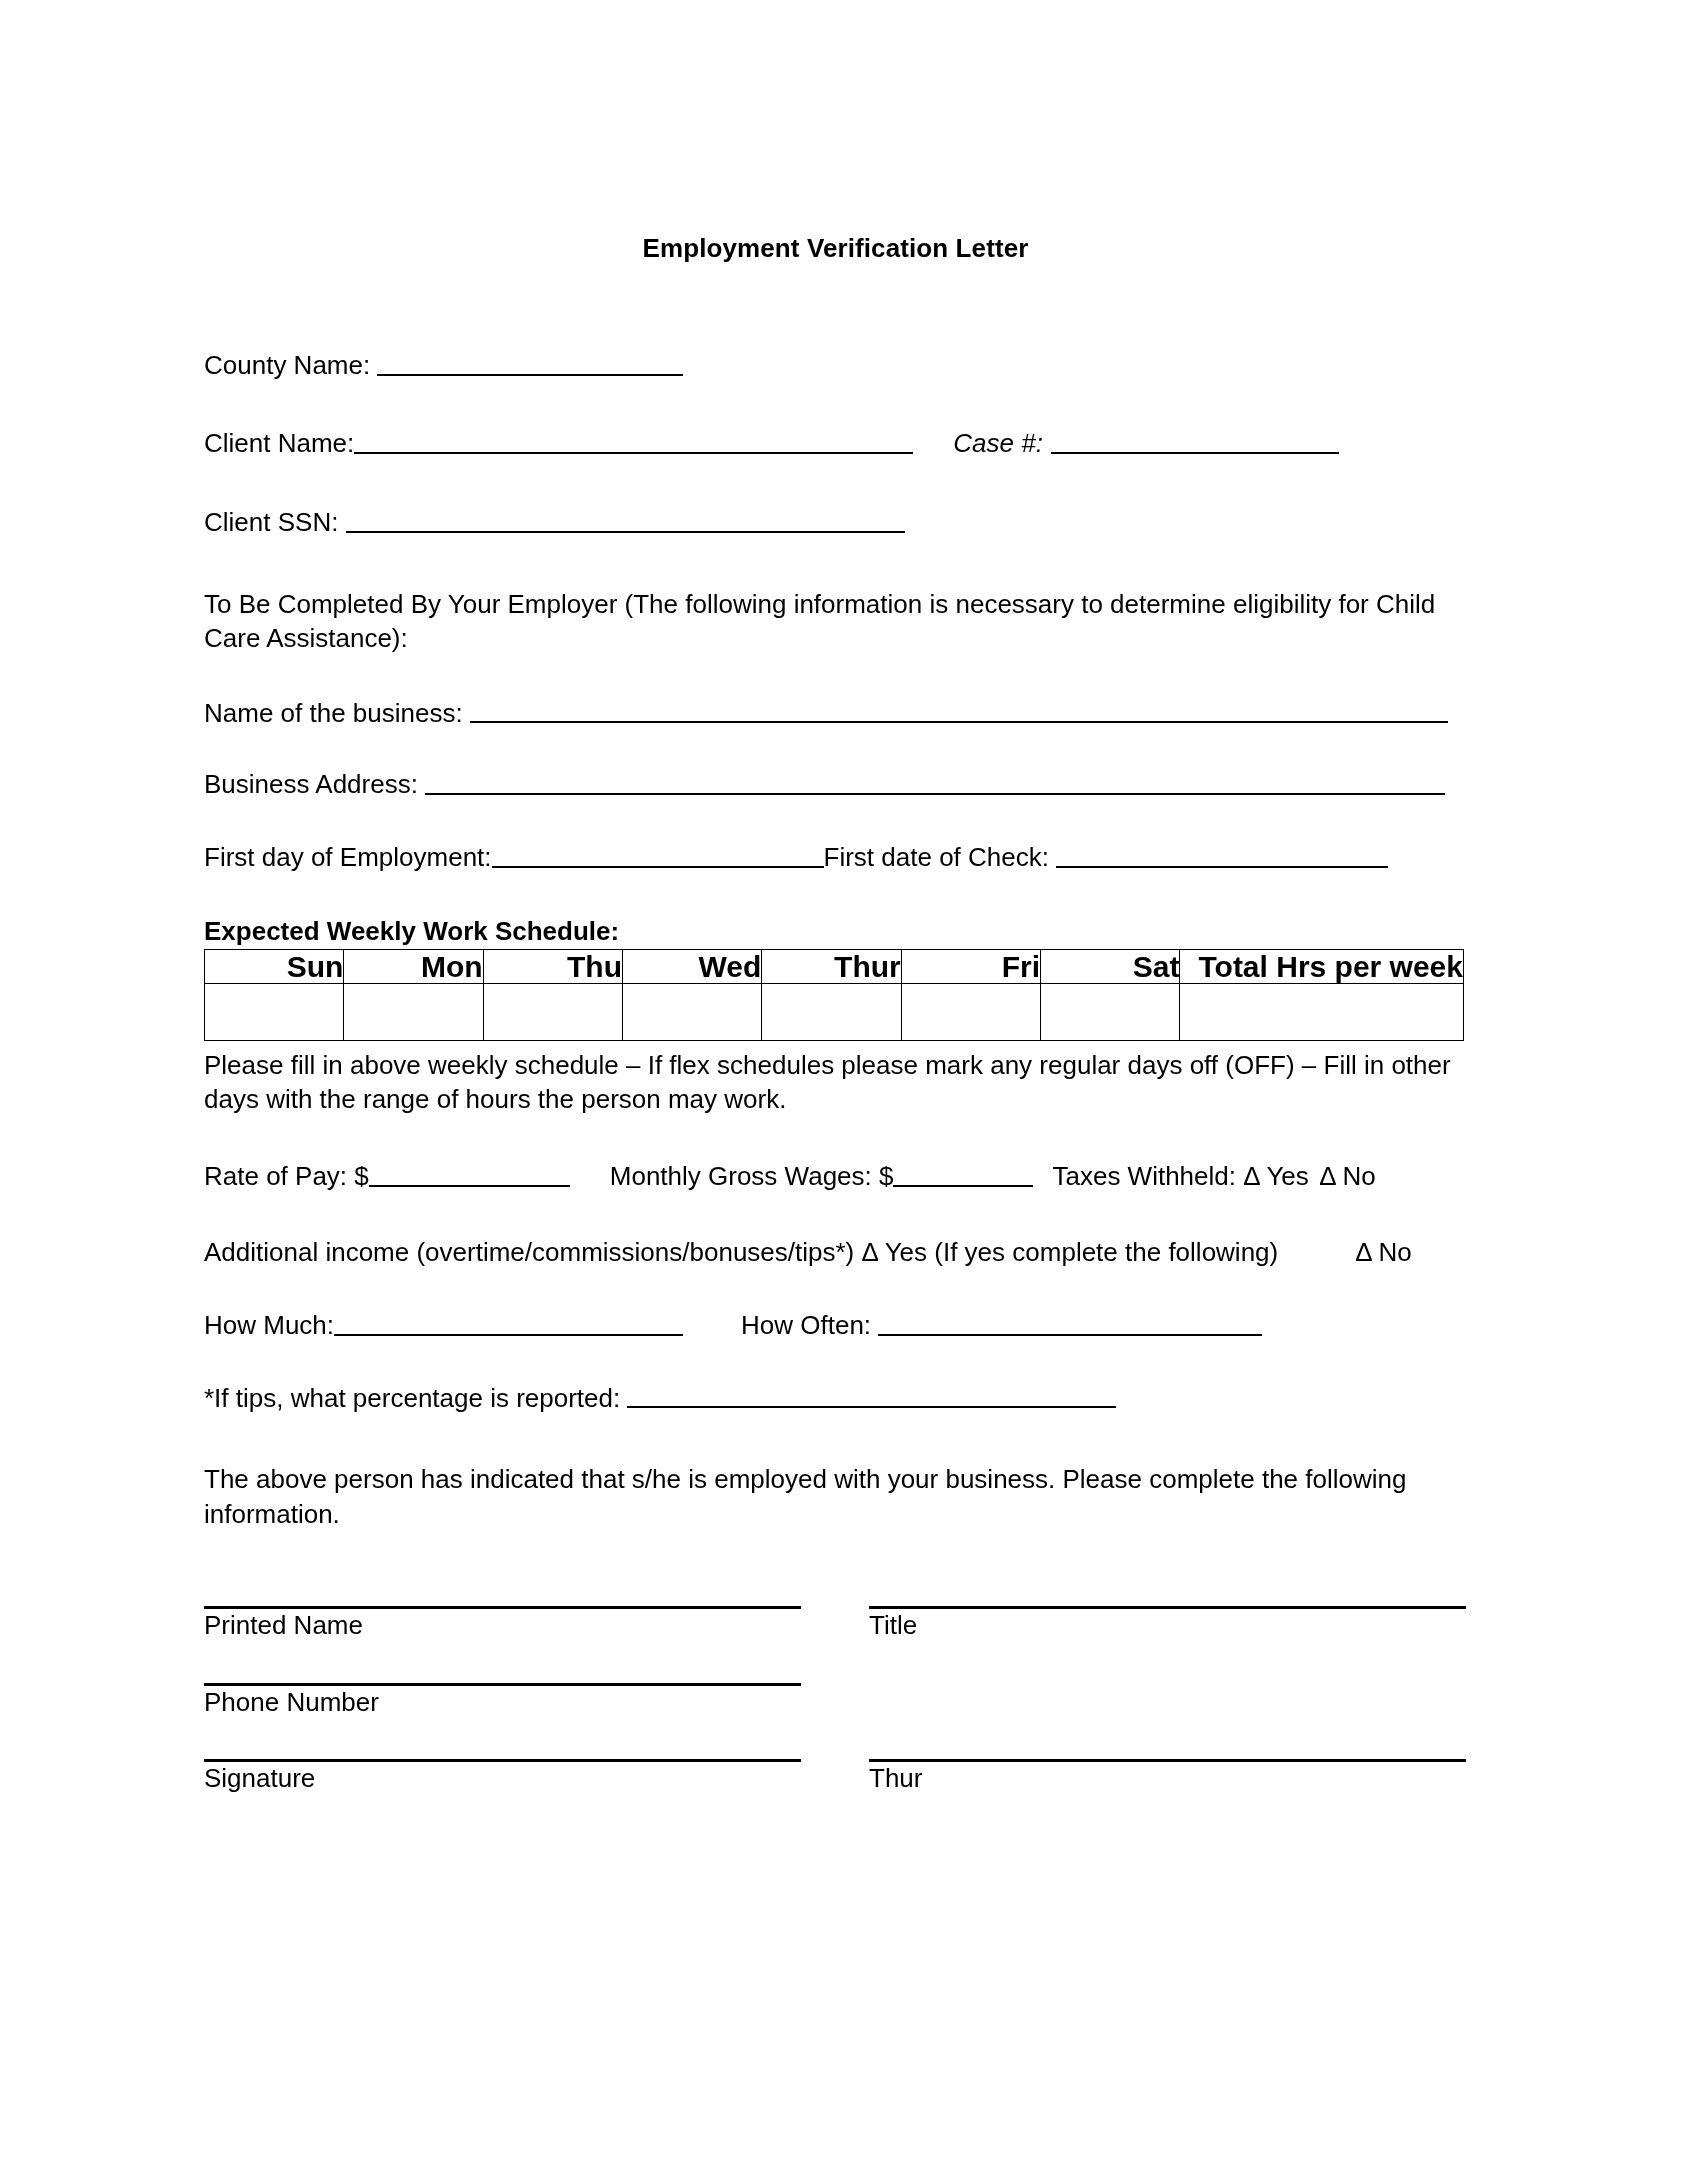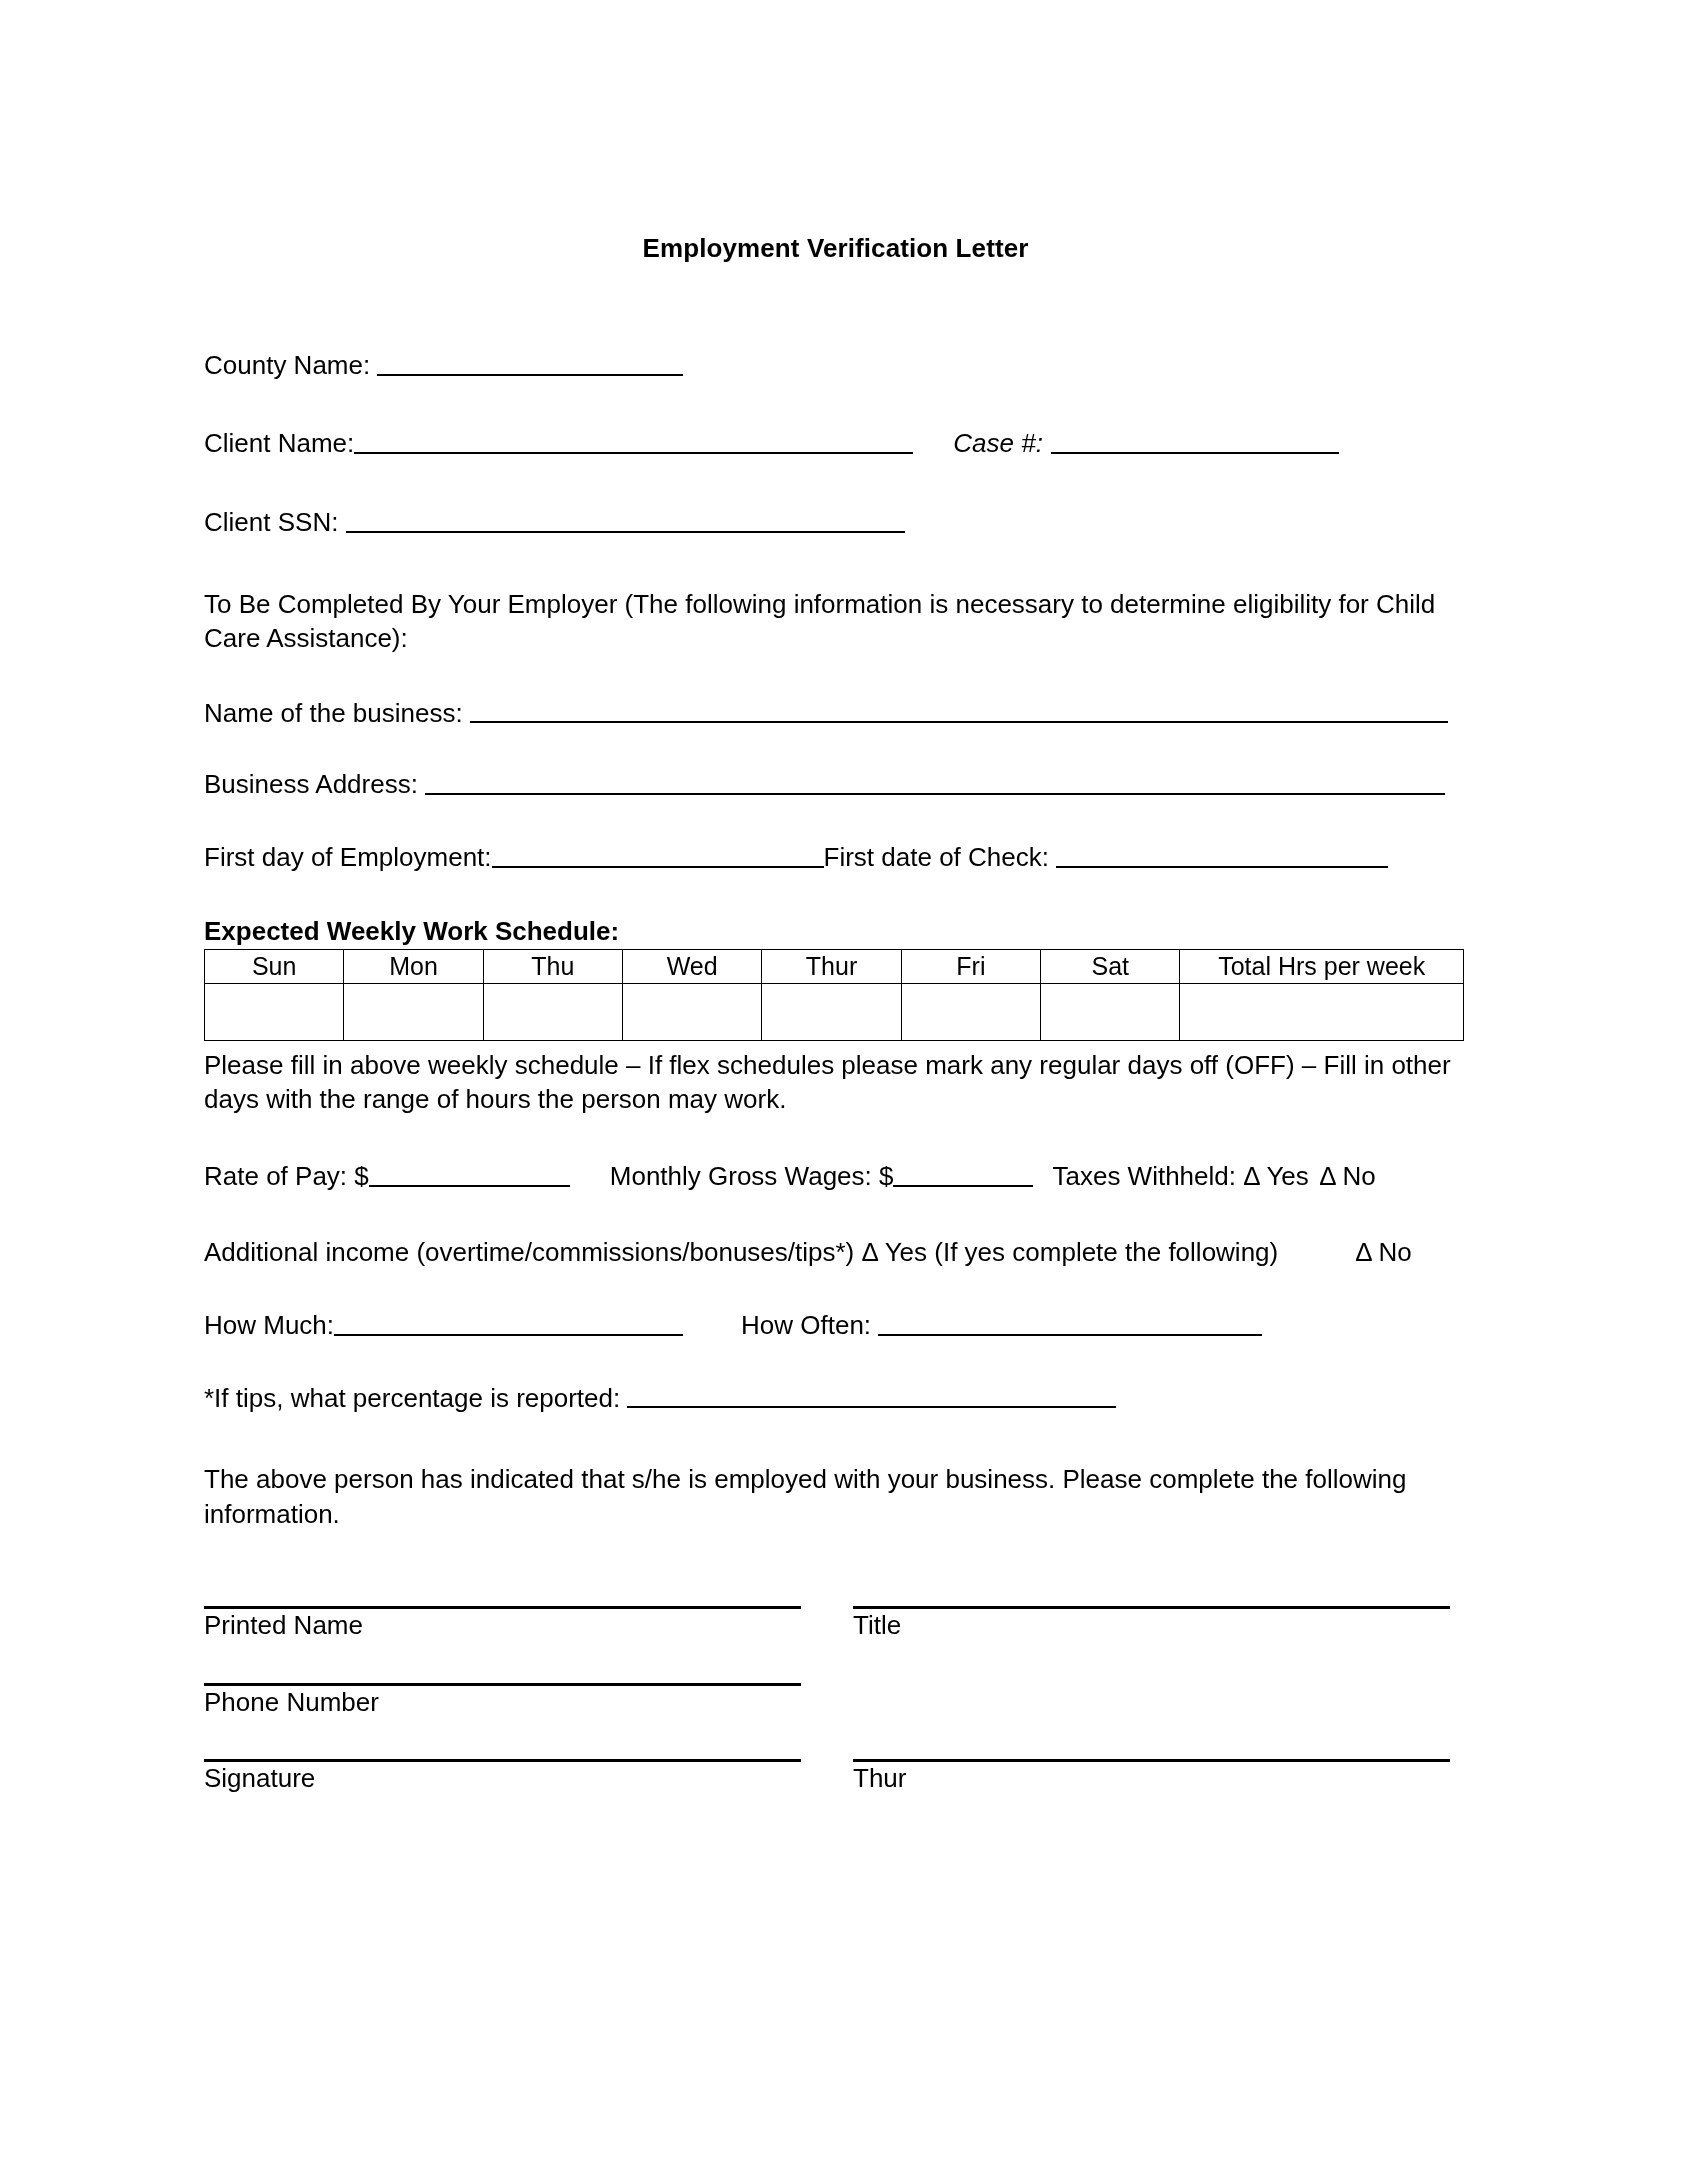--- a/index.html
+++ b/index.html
@@ -94,35 +94,35 @@
 
   table.schedule {
     border-collapse: collapse;
     width: 1260px;
     table-layout: fixed;
     margin-top: 1.7px;
   }
   table.schedule th,
   table.schedule td {
     border: 1.7px solid #000;
-    font-size: 25px;
-    font-weight: normal;
-    text-align: center;
+    font-size: 30px;
+    font-weight: bold;
+    text-align: right;
     padding: 0;
   }
   table.schedule th { height: 33px; line-height: 33px; }
   table.schedule td { height: 56px; }
   table.schedule col.day  { width: 87px; }
   table.schedule col.tot  { width: 177px; }
 
   
   .sigblock { margin-top: 75px; }
   .sigrow {
     display: flex;
-    gap: 52px;
+    gap: 68px;
     margin-bottom: 42px;
   }
   .sigcol { width: 597px; }
   .sigcol.blank { visibility: hidden; }
   .sigline {
     border-top: 3.5px solid #000;
     width: 100%;
     height: 0;
   }
   .siglabel {

